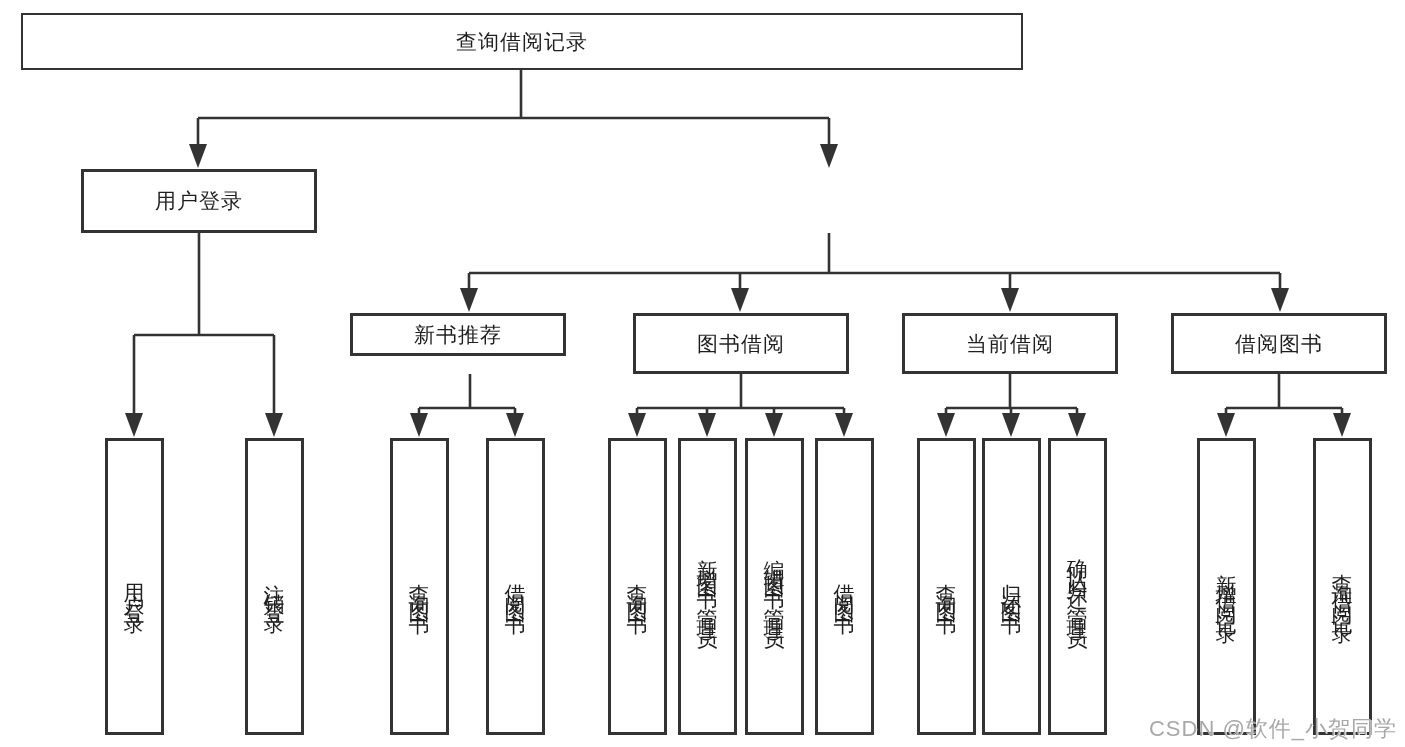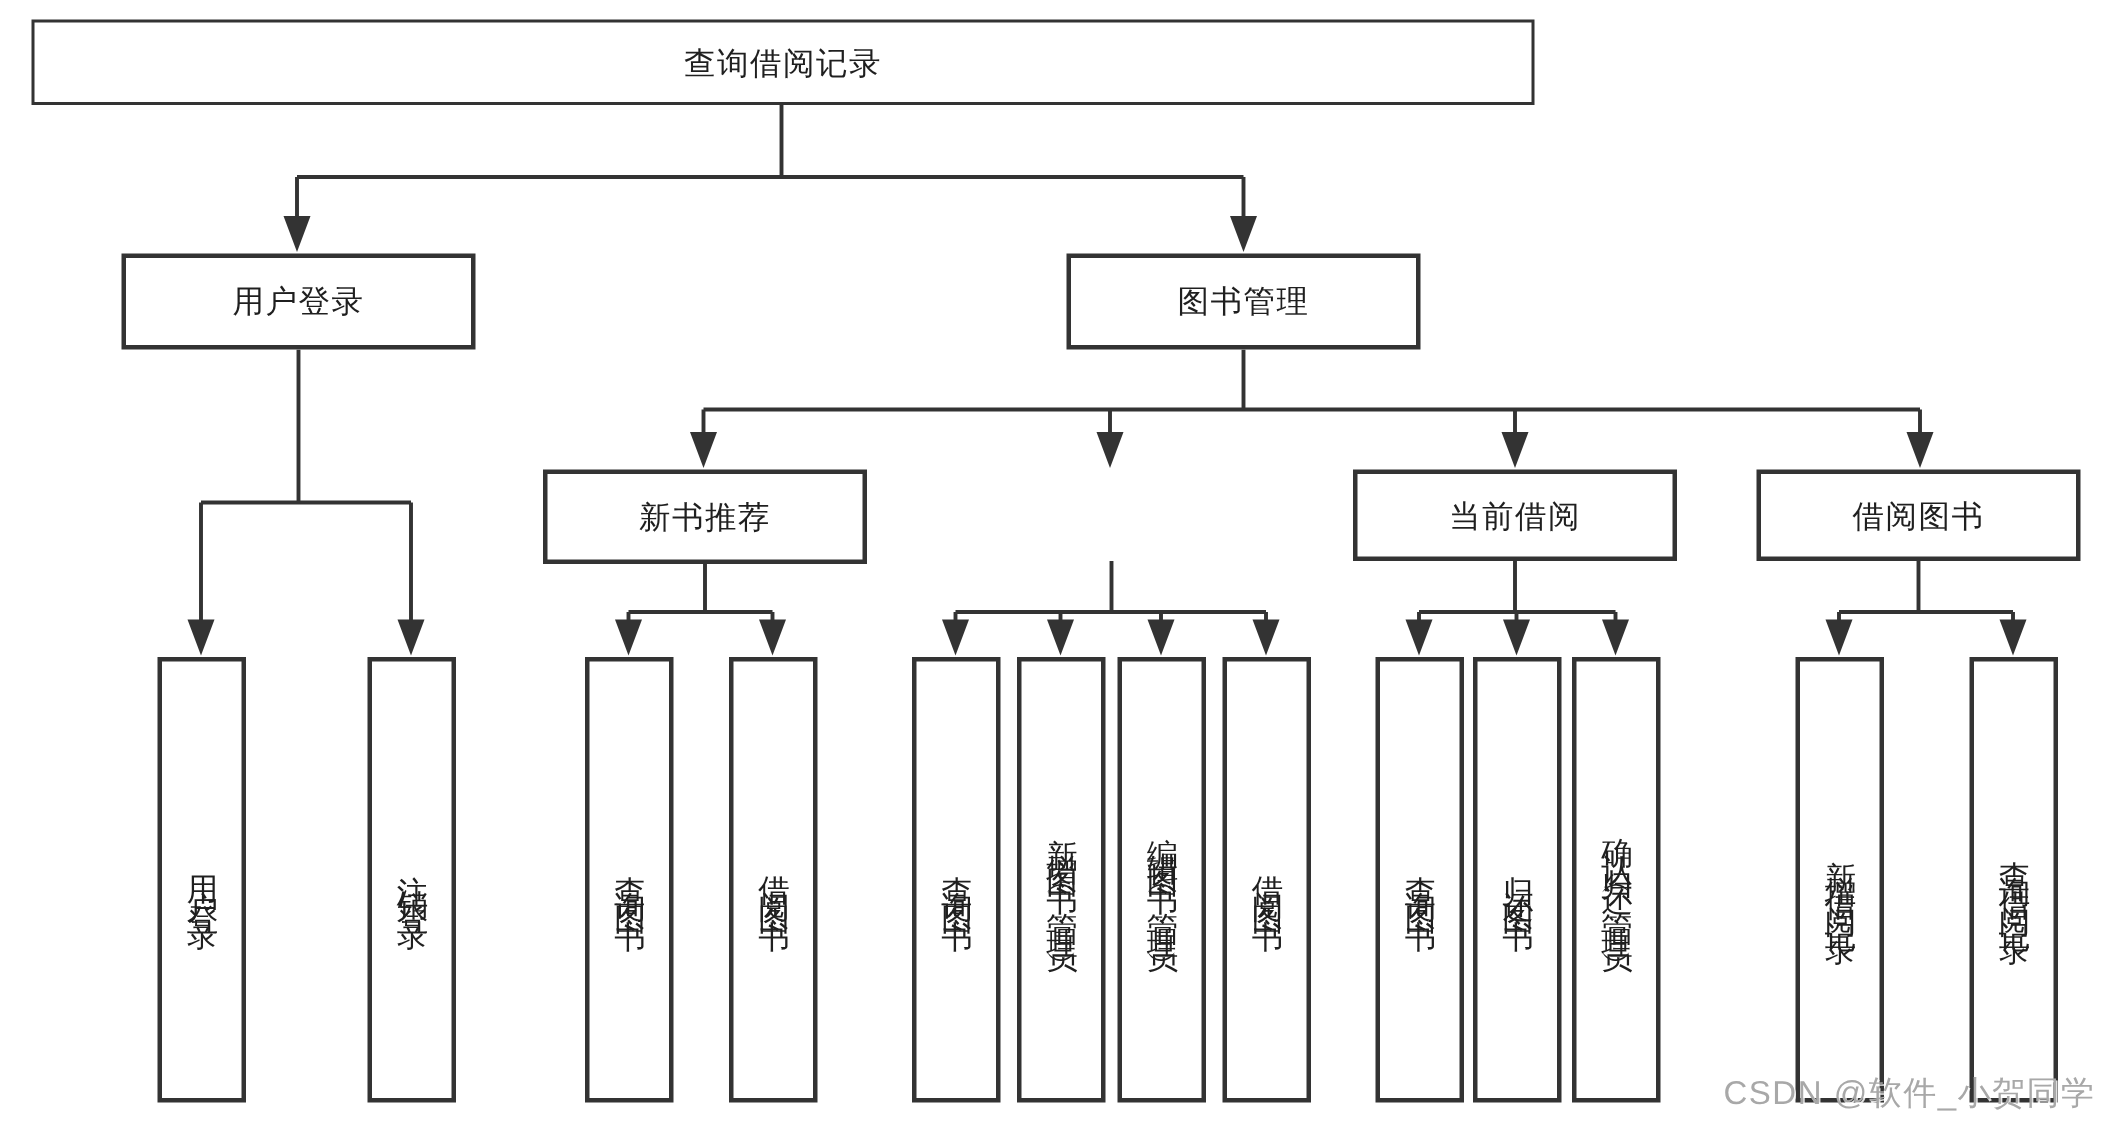--- a/index.html
+++ b/index.html
@@ -89,26 +89,26 @@
     </g>
   </svg>
 
   <div class="node" style="left:21px;top:13px;width:1002px;height:57px;border-width:2.5px">
     <span class="lbl">查询借阅记录</span>
   </div>
 
   <div class="node" style="left:81px;top:169px;width:236px;height:64px">
     <span class="lbl">用户登录</span>
   </div>
-  <div class="node" style="left:711px;top:169px;width:236px;height:64px">
-    <span class="lbl">图书管理</span>
+
+  <div class="node" style="left:350px;top:313px;width:216px;height:43px">
+    <span class="lbl">新书推荐</span>
   </div>
-
-  <div class="node" style="left:362px;top:313px;width:216px;height:63px">
-    <span class="lbl">新书推荐</span>
+  <div class="node" style="left:633px;top:313px;width:216px;height:61px">
+    <span class="lbl">图书借阅</span>
   </div>
   <div class="node" style="left:902px;top:313px;width:216px;height:61px">
     <span class="lbl">当前借阅</span>
   </div>
   <div class="node" style="left:1171px;top:313px;width:216px;height:61px">
     <span class="lbl">借阅图书</span>
   </div>
 
   <div class="node leaf" style="left:105px">
     <span class="lbl">用户登录</span>

